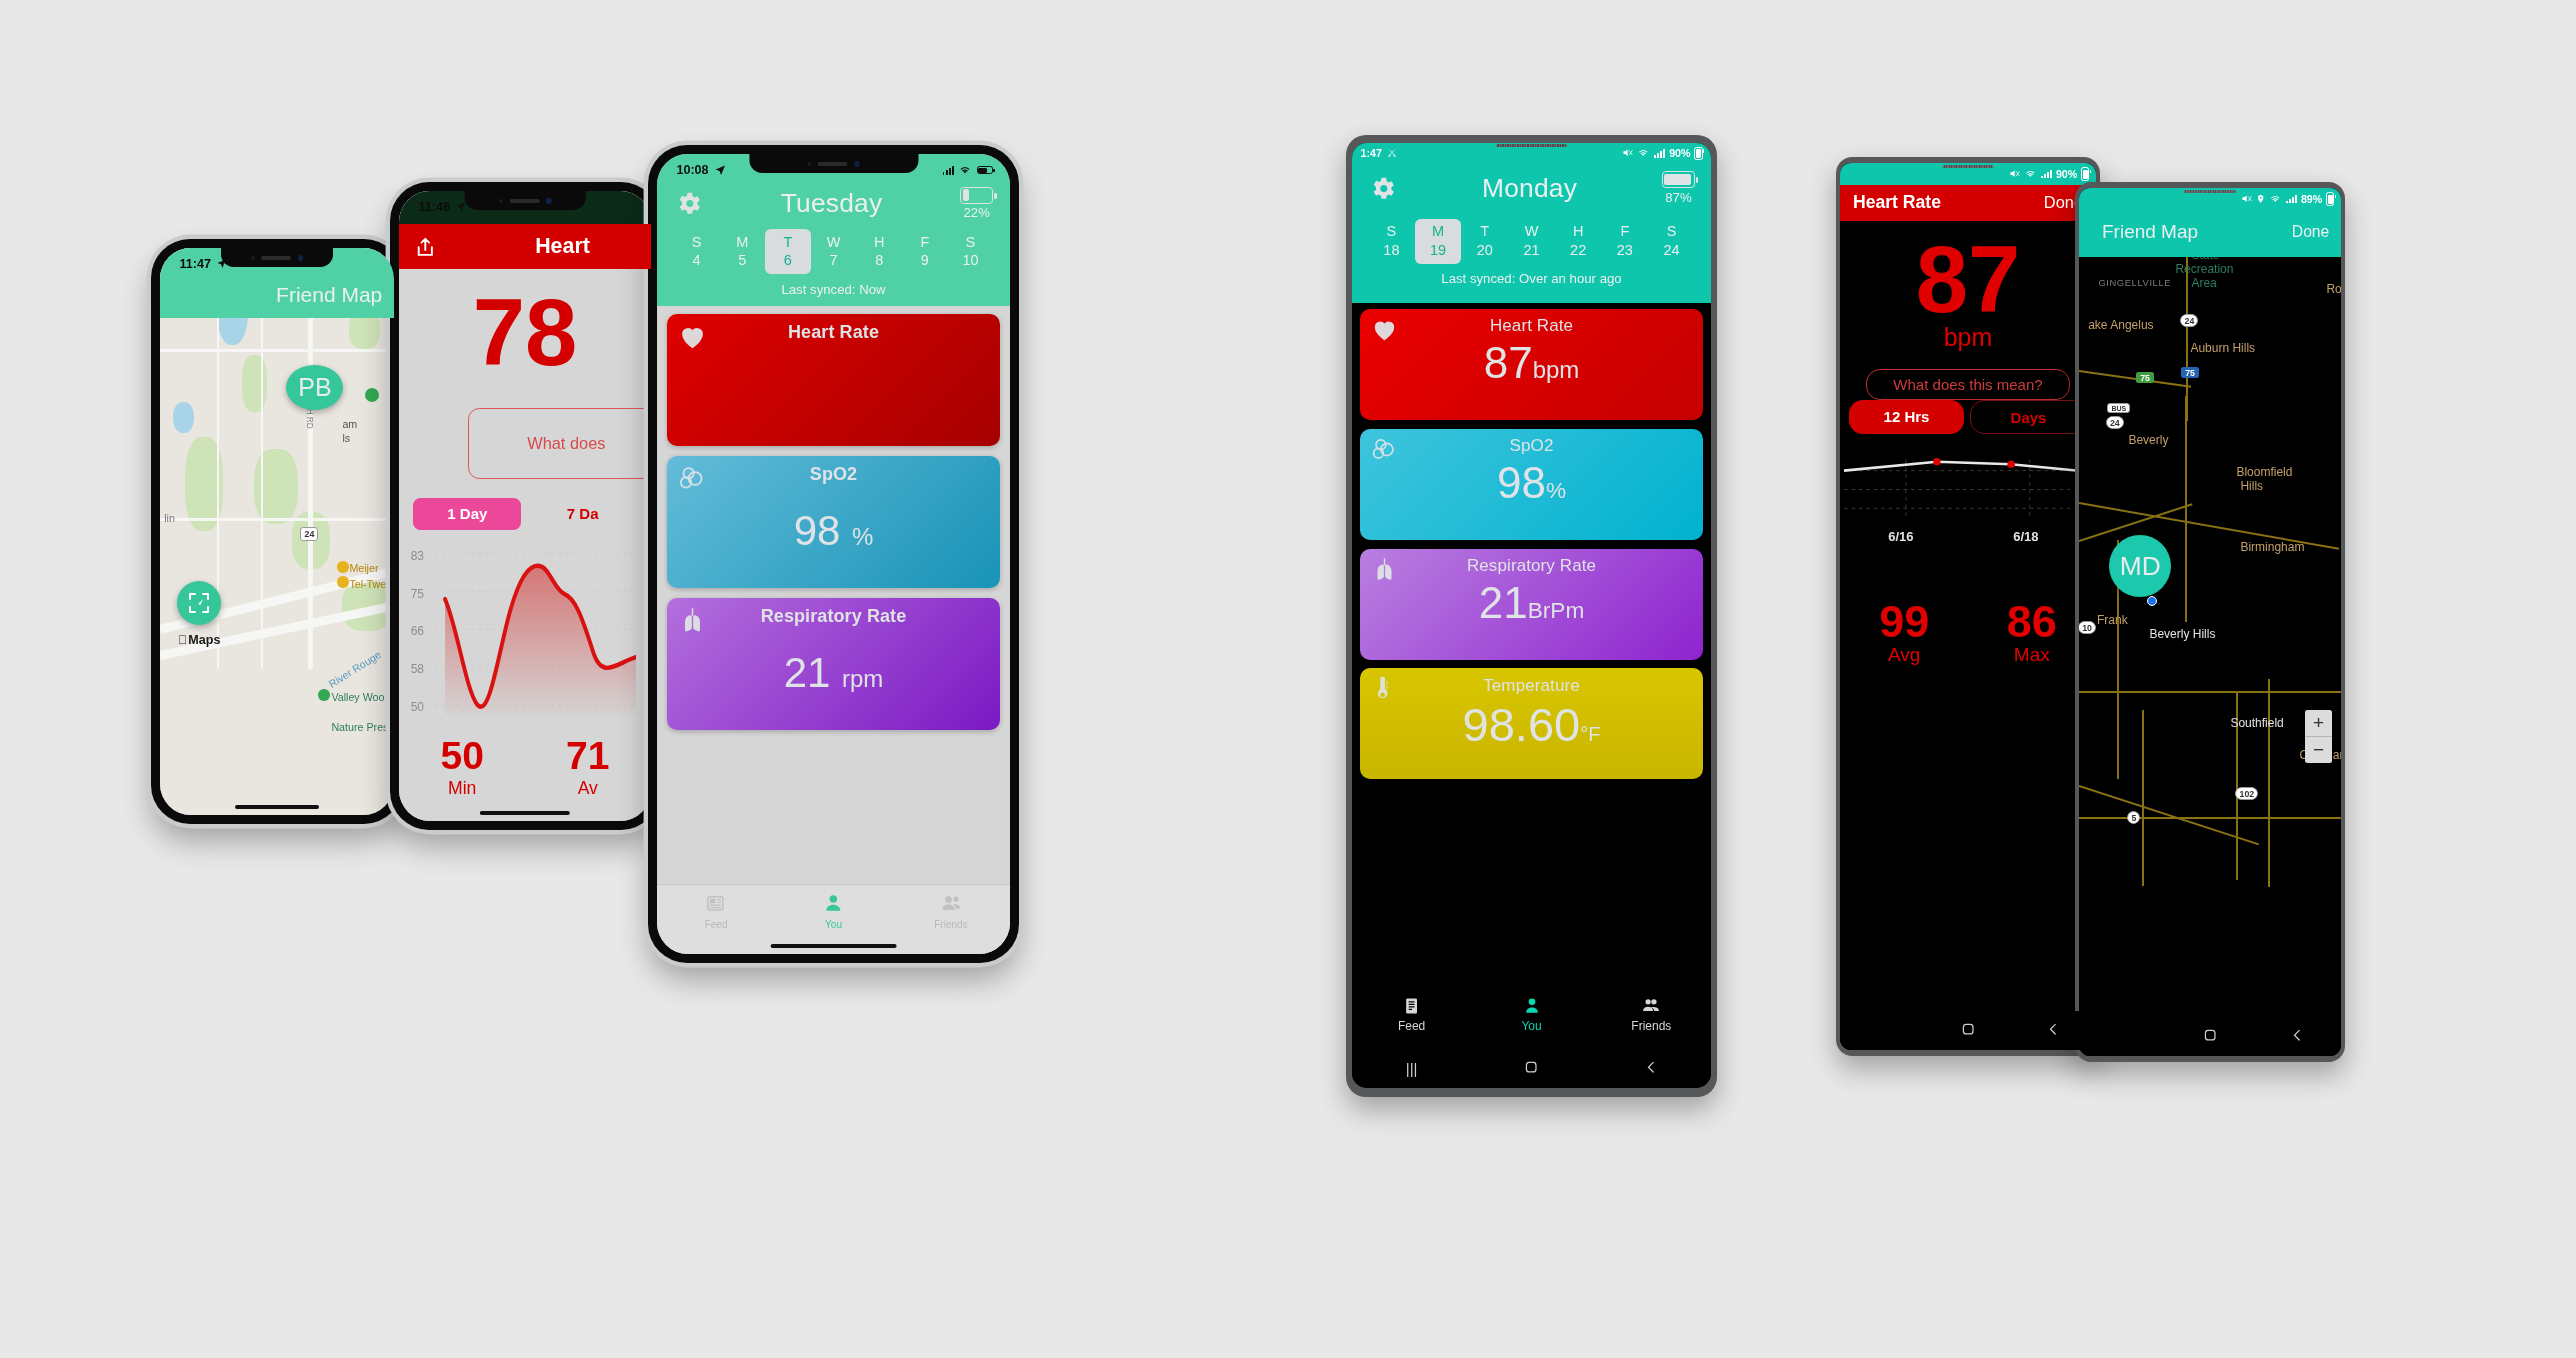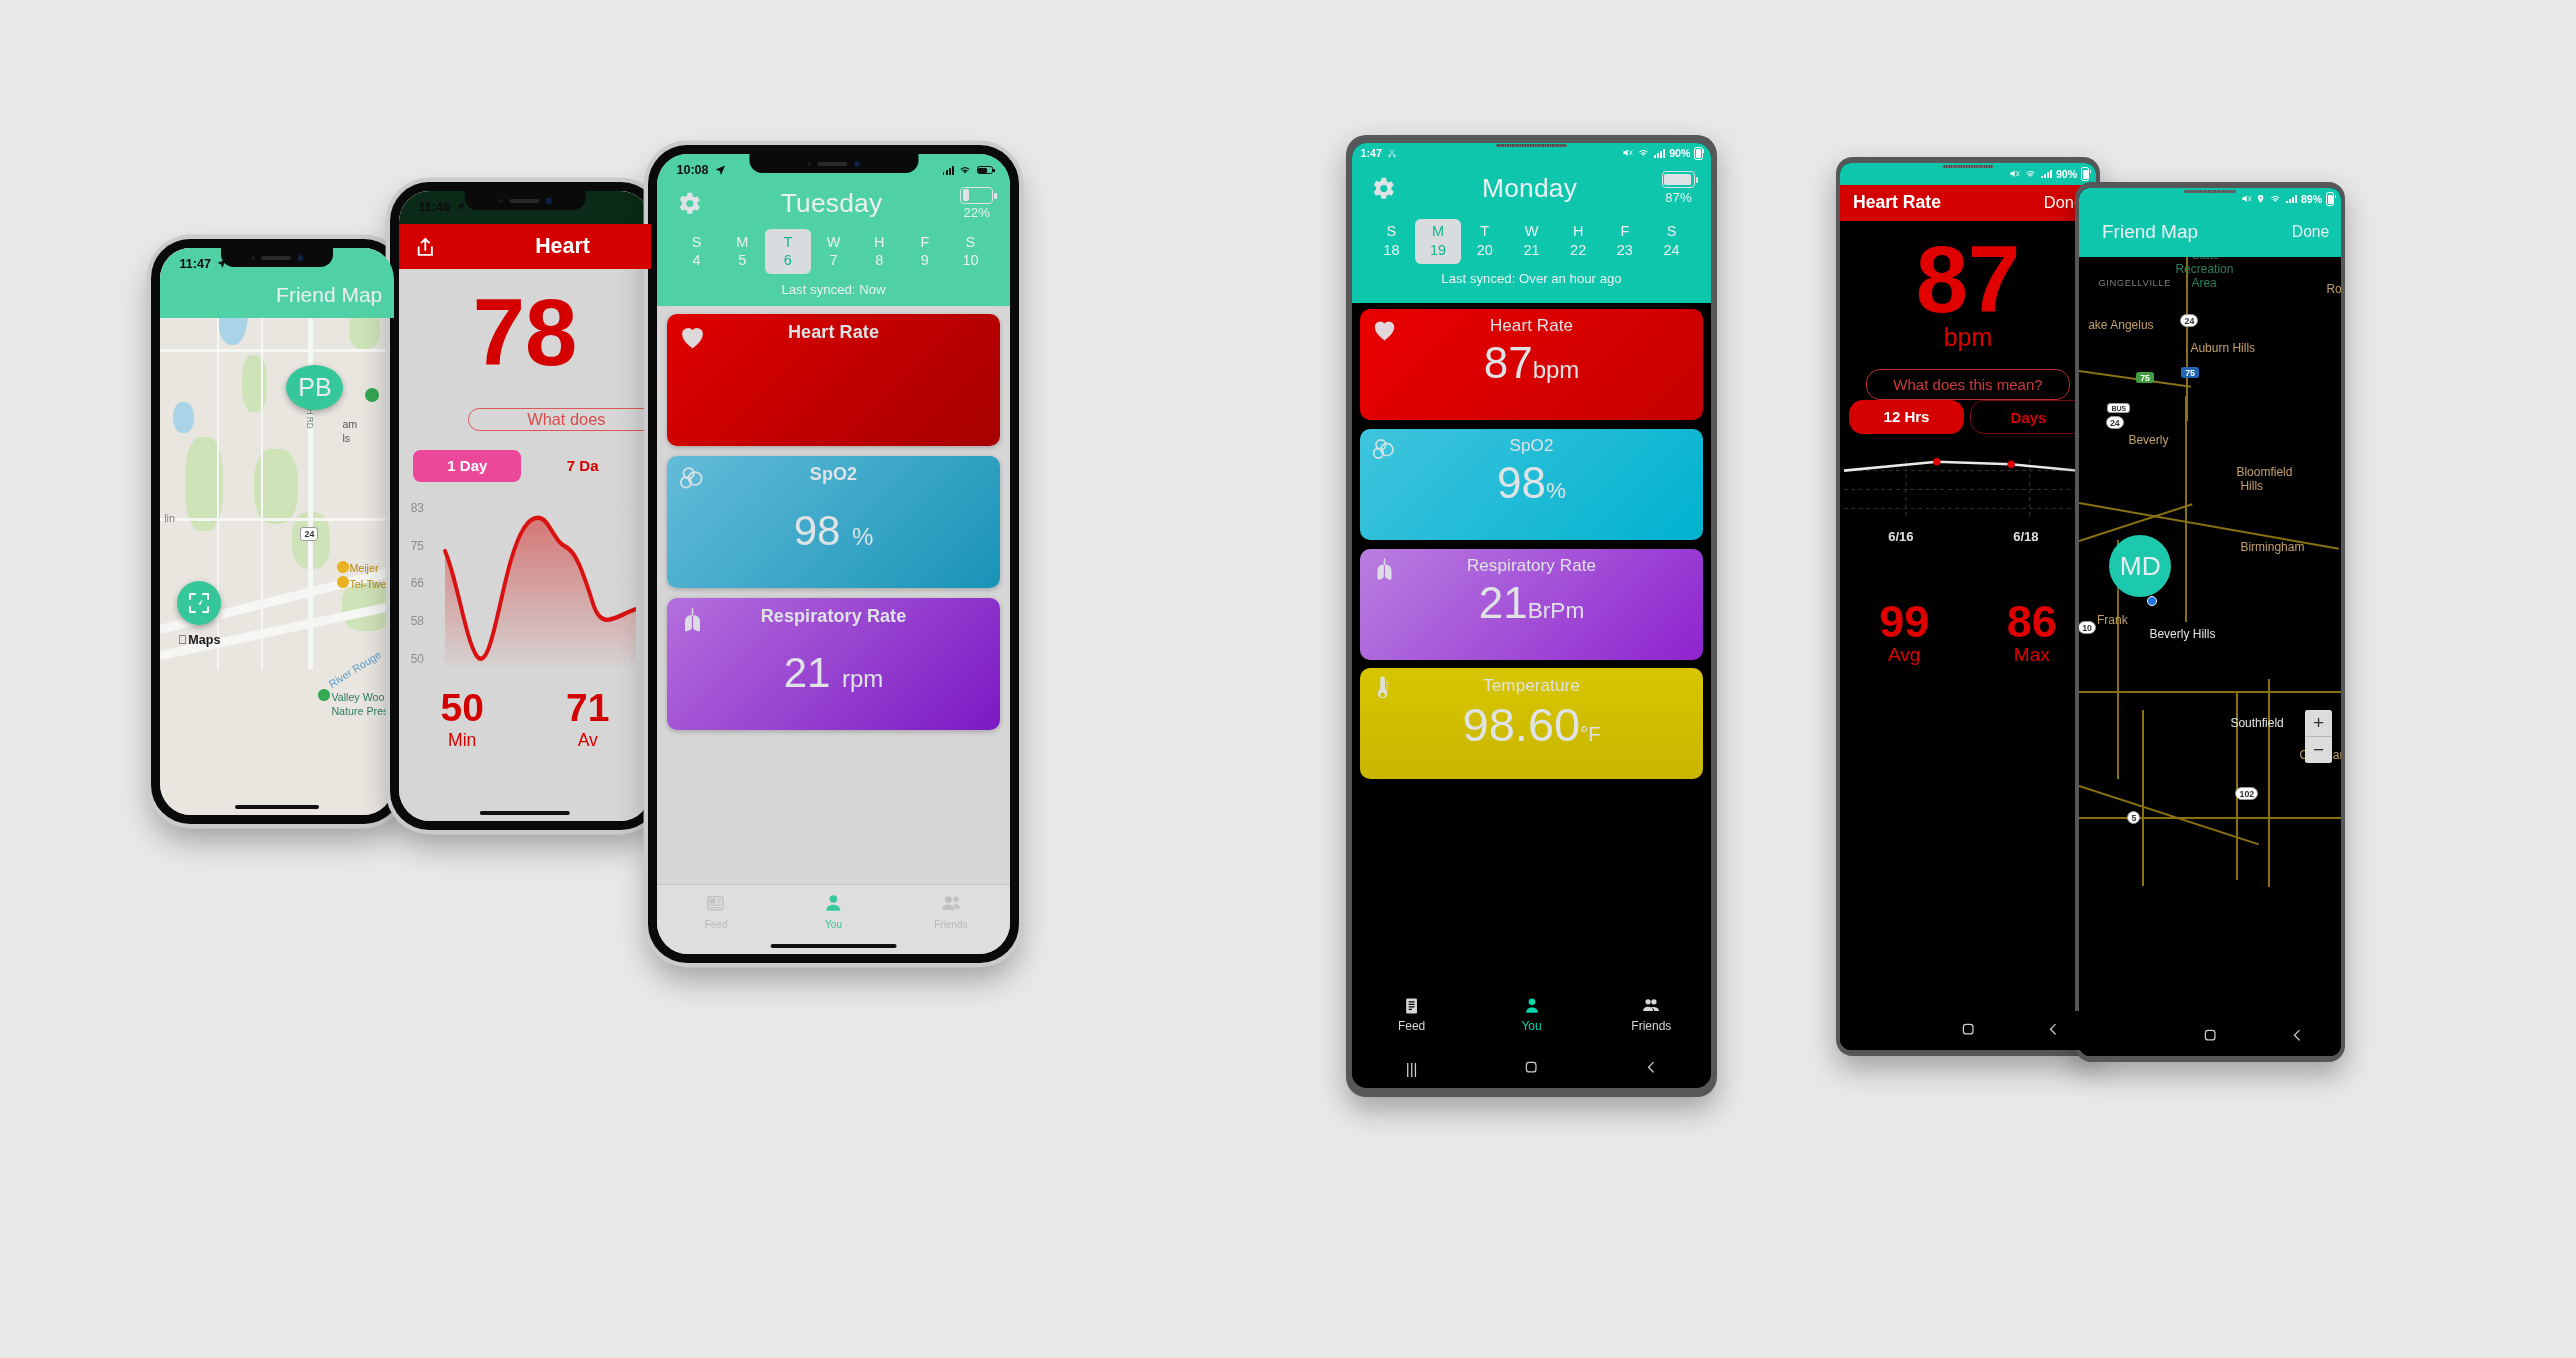--- a/index.html
+++ b/index.html
@@ -199,21 +199,21 @@
   .hr-nav {
     position:relative; z-index:20; background:#d40000; height:45px;
     display:flex; align-items:center; padding:0 15px; color:#fff;
   }
   .hr-nav .t { position:absolute; left:0; right:0; text-align:center;
                font-size:21.4px; font-weight:700; }
   .hr-body { position:absolute; inset:0; background:#d6d6d6; }
   .hr-big { text-align:center; color:#d40000; font-weight:700; font-size:94px; line-height:1; }
   .hr-what {
     margin:0 auto; border:1.3px solid #e05656; color:#d94b4b; border-radius:11.3px;
-    font-size:16.4px; text-align:center; padding:1px 0; width:78%;
+    font-size:16.4px; text-align:center; padding:25px 0; width:78%;
   }
   .seg { display:flex; gap:7.5px; padding:0 14px; }
   .seg div { flex:1; text-align:center; font-size:15px; font-weight:700; padding:7.5px 0; border-radius:7.5px; }
   .seg .on { background:#ec4899; color:#fff; }
   .seg .off { color:#d40000; }
   .statrow { display:flex; }
   .statrow > div { flex:1; text-align:center; }
   .statrow .n { font-size:39px; font-weight:700; color:#d40000; line-height:1; }
   .statrow .l { font-size:17.6px; color:#d40000; margin-top:2.5px; }
 
@@ -264,21 +264,21 @@
         <div class="roadway" style="left:0;top:403px;width:100%;height:8.8px;transform:rotate(-12deg);transform-origin:left center;"></div>
 
         <div class="mlabel" style="left:3.8px;top:264px;">lin</div>
         <div class="mlabel" style="left:145px;top:132px;writing-mode:vertical-rl;font-size:8.2px;">EGRAPH RD</div>
         <div class="mlabel" style="left:182px;top:170px;color:#555;">am</div>
         <div class="mlabel" style="left:182px;top:184px;color:#555;">ls</div>
         <div class="mlabel" style="left:189px;top:314px;color:#b8860b;">Meijer</div>
         <div class="mlabel" style="left:189px;top:330px;color:#b8860b;">Tel-Twe</div>
         <div class="mlabel" style="left:165px;top:415px;color:#5a9bc4;transform:rotate(-32deg);">River Rouge</div>
         <div class="mlabel" style="left:171px;top:443px;color:#2f7d5e;">Valley Woo</div>
-        <div class="mlabel" style="left:171px;top:457px;color:#2f7d5e;">Nature Pres</div>
+        <div class="mlabel" style="left:171px;top:473px;color:#2f7d5e;">Nature Pres</div>
         <div class="shield" style="left:140px;top:279px;">24</div>
 
         <div style="position:absolute;left:205px;top:140px;width:14px;height:14px;border-radius:50%;background:#34a853;"></div>
         <div style="position:absolute;left:177px;top:313px;width:11.3px;height:11.3px;border-radius:50%;background:#e8b21e;"></div>
         <div style="position:absolute;left:177px;top:328px;width:11.3px;height:11.3px;border-radius:50%;background:#e8b21e;"></div>
         <div style="position:absolute;left:158px;top:441px;width:11.3px;height:11.3px;border-radius:50%;background:#34a853;"></div>
 
         <div class="avatar-pin" style="left:126px;top:117px;width:57px;height:45px;font-size:25px;">
           <span>PB</span>
         </div>

